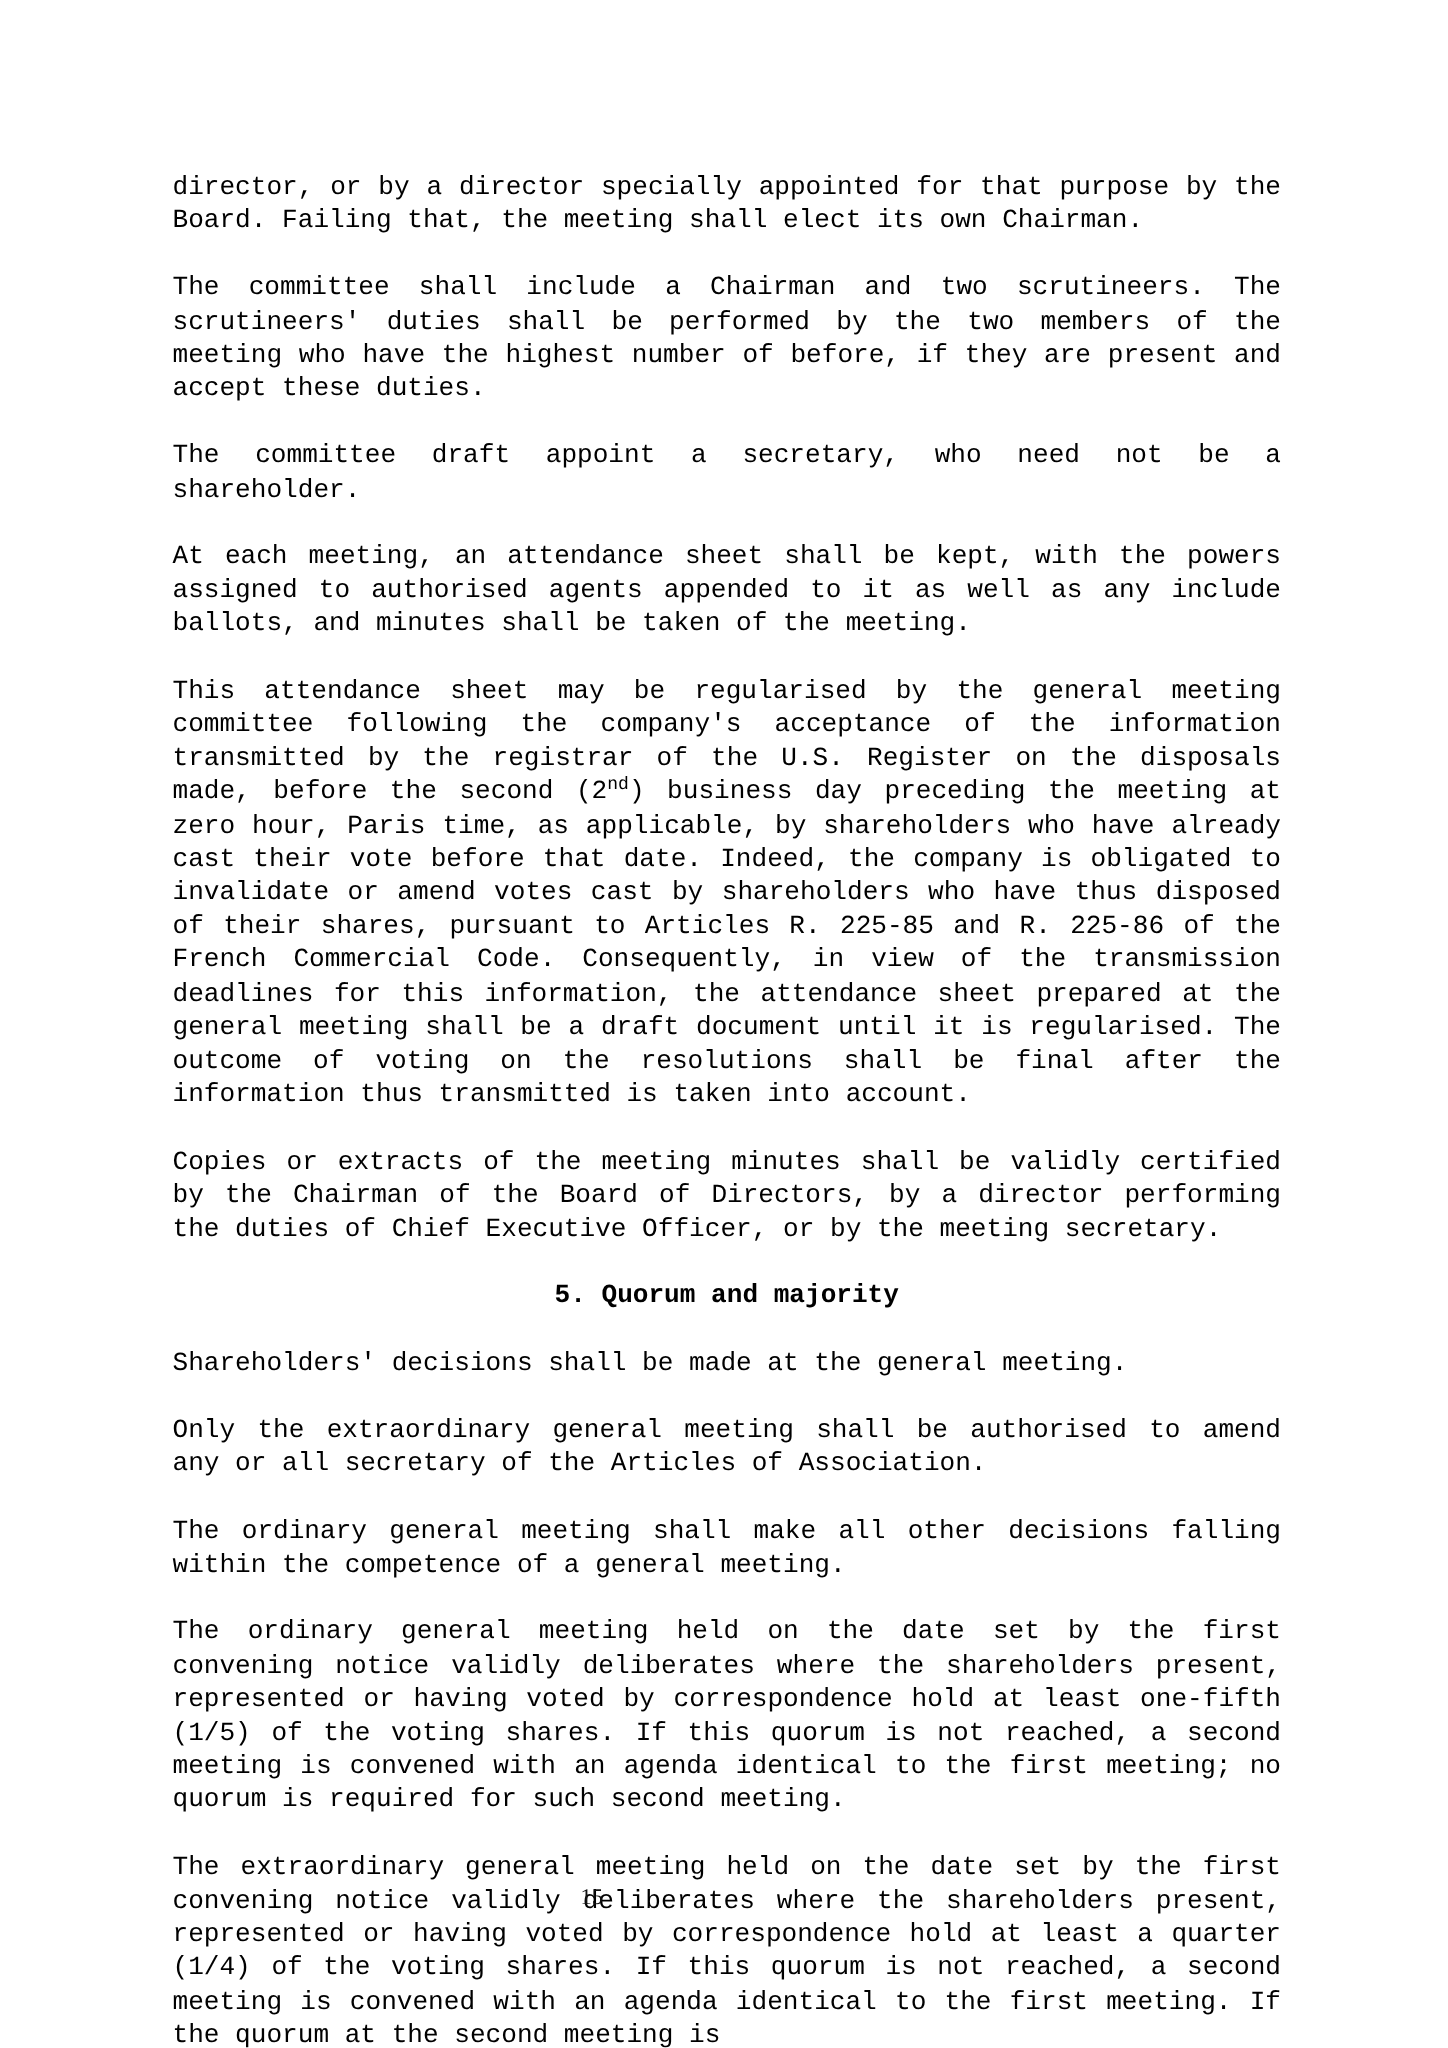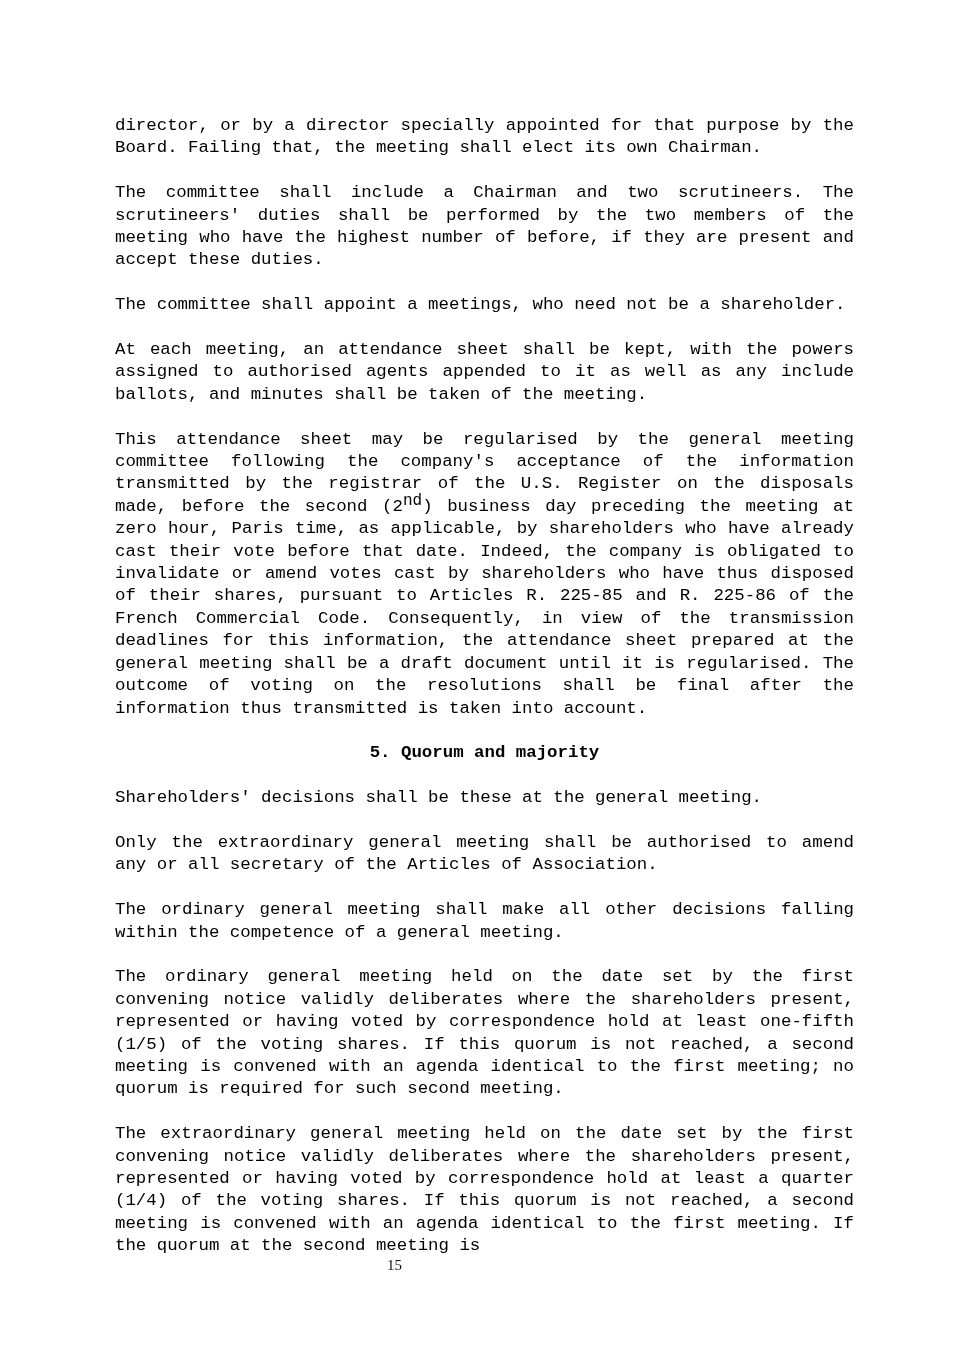--- a/index.html
+++ b/index.html
@@ -19,42 +19,43 @@
       text-align: justify;
       text-align-last: left;
     }
     .page h2 {
       margin: 0 0 22.4px 0;
       font-size: 17.4px;
       line-height: 22.4px;
       font-weight: bold;
       text-align: center;
     }
-    sup { font-size: 16px; line-height: 0; vertical-align: 6px; }
+    sup { font-size: 12px; line-height: 0; vertical-align: 6px; }
     .page-number {
       position: absolute;
       top: 1257px;
       left: 0;
       width: 789px;
       text-align: center;
       font-family: "Liberation Serif", serif;
       font-size: 15px;
       color: #111111;
     }
   </style>
 </head>
 <body>
 
 <div class="page">
   <p>director, or by a director specially appointed for that purpose by the Board. Failing that, the meeting shall elect its own Chairman.</p>
   <p>The committee shall include a Chairman and two scrutineers. The scrutineers' duties shall be performed by the two members of the meeting who have the highest number of before, if they are present and accept these duties.</p>
-  <p>The committee shall appoint a meetings, who need not be a shareholder.</p>
+  <p>The committee draft appoint a secretary, who need not be a shareholder.</p>
   <p>At each meeting, an attendance sheet shall be kept, with the powers assigned to authorised agents appended to it as well as any include ballots, and minutes shall be taken of the meeting.</p>
   <p><span>This attendance sheet may be regularised by the general meeting committee following the company's acceptance of the information transmitted by the registrar of the U.S. Register on the disposals made, before the second (2</span><sup>nd</sup><span>) business day preceding the meeting at zero hour, Paris time, as applicable, by shareholders who have already cast their vote before that date. Indeed, the company is obligated to invalidate or amend votes cast by shareholders who have thus disposed of their shares, pursuant to Articles R. 225-85 and R. 225-86 of the French Commercial Code. Consequently, in view of the transmission deadlines for this information, the attendance sheet prepared at the general meeting shall be a draft document until it is regularised. The outcome of voting on the resolutions shall be final after the information thus transmitted is taken into account.</span></p>
+  <p>Copies or extracts of the meeting minutes shall be validly certified by the Chairman of the Board of Directors, by a director performing the duties of Chief Executive Officer, or by the meeting secretary.</p>
   <h2>5. Quorum and majority</h2>
-  <p>Shareholders' decisions shall be these at the general meeting.</p>
+  <p>Shareholders' decisions shall be made at the general meeting.</p>
   <p>Only the extraordinary general meeting shall be authorised to amend any or all secretary of the Articles of Association.</p>
   <p>The ordinary general meeting shall make all other decisions falling within the competence of a general meeting.</p>
   <p>The ordinary general meeting held on the date set by the first convening notice validly deliberates where the shareholders present, represented or having voted by correspondence hold at least one-fifth (1/5) of the voting shares. If this quorum is not reached, a second meeting is convened with an agenda identical to the first meeting; no quorum is required for such second meeting.</p>
   <p>The extraordinary general meeting held on the date set by the first convening notice validly deliberates where the shareholders present, represented or having voted by correspondence hold at least a quarter (1/4) of the voting shares. If this quorum is not reached, a second meeting is convened with an agenda identical to the first meeting. If the quorum at the second meeting is</p>
 </div>
 
 <div class="page-number">15</div>
 
 </body></html>

